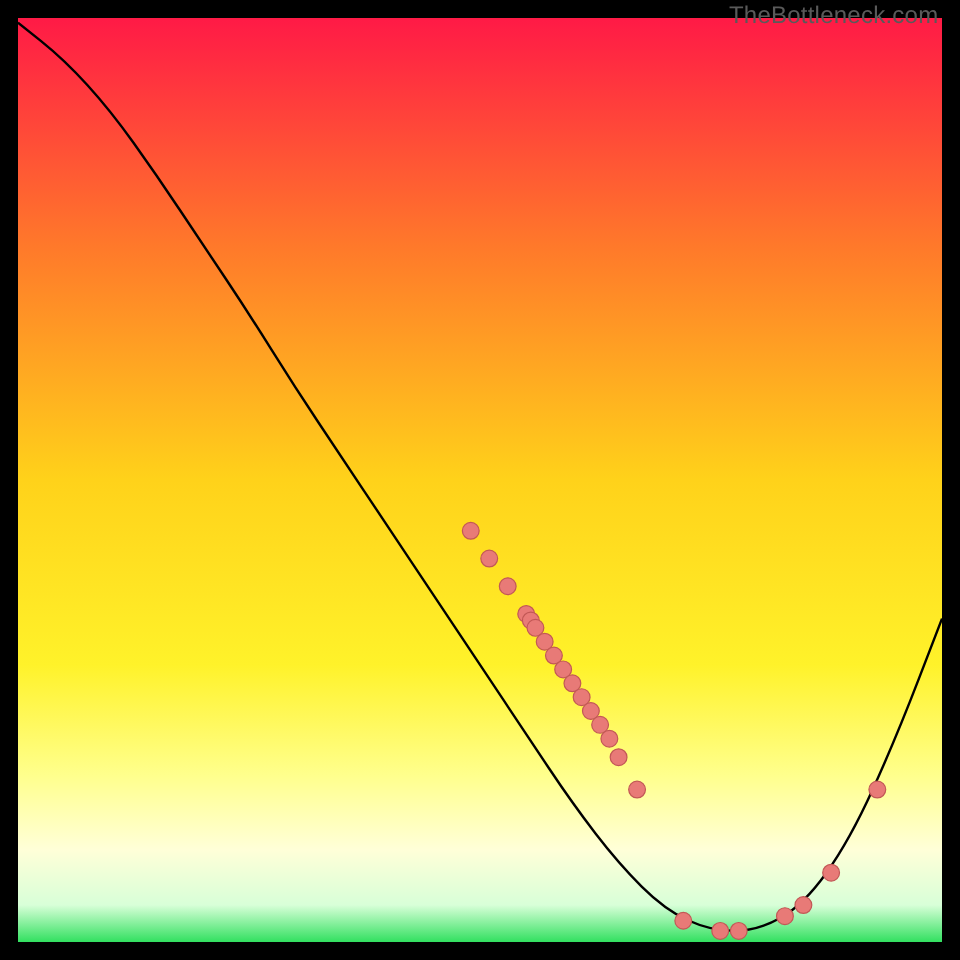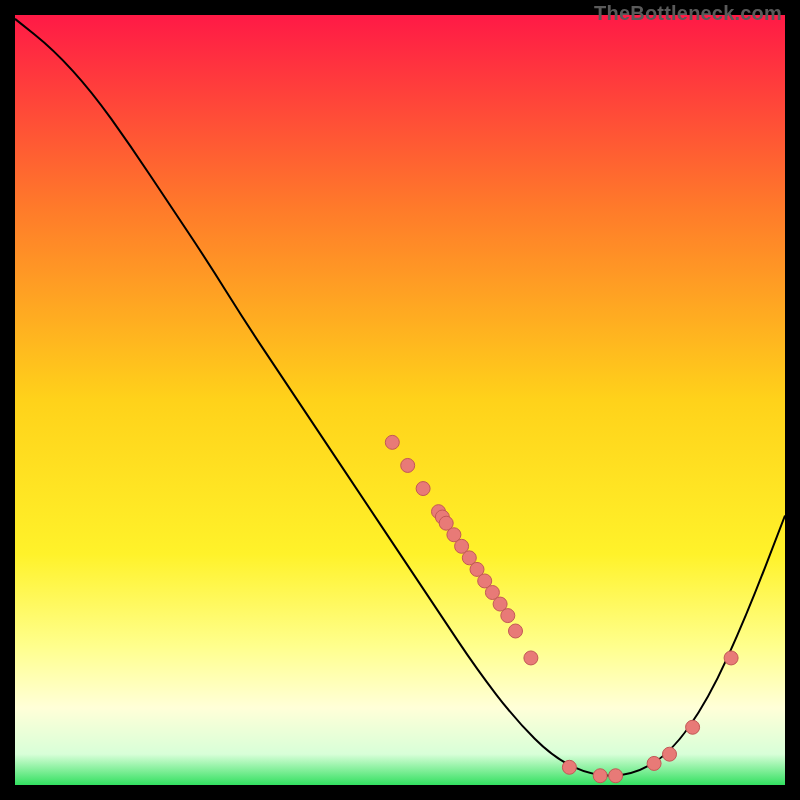--- a/index.html
+++ b/index.html
@@ -16,21 +16,21 @@
     top: 15px;
     width: 770px;
     height: 770px;
   }
   .attribution {
     position: absolute;
     top: 2px;
     right: 18px;
     font-family: Arial, Helvetica, sans-serif;
     font-size: 20px;
-    font-weight: bold;
+    font-weight: normal;
     color: #5a5a5a;
     letter-spacing: 0.2px;
   }
   svg {
     display: block;
   }
 </style>
 </head>
 <body>
 

